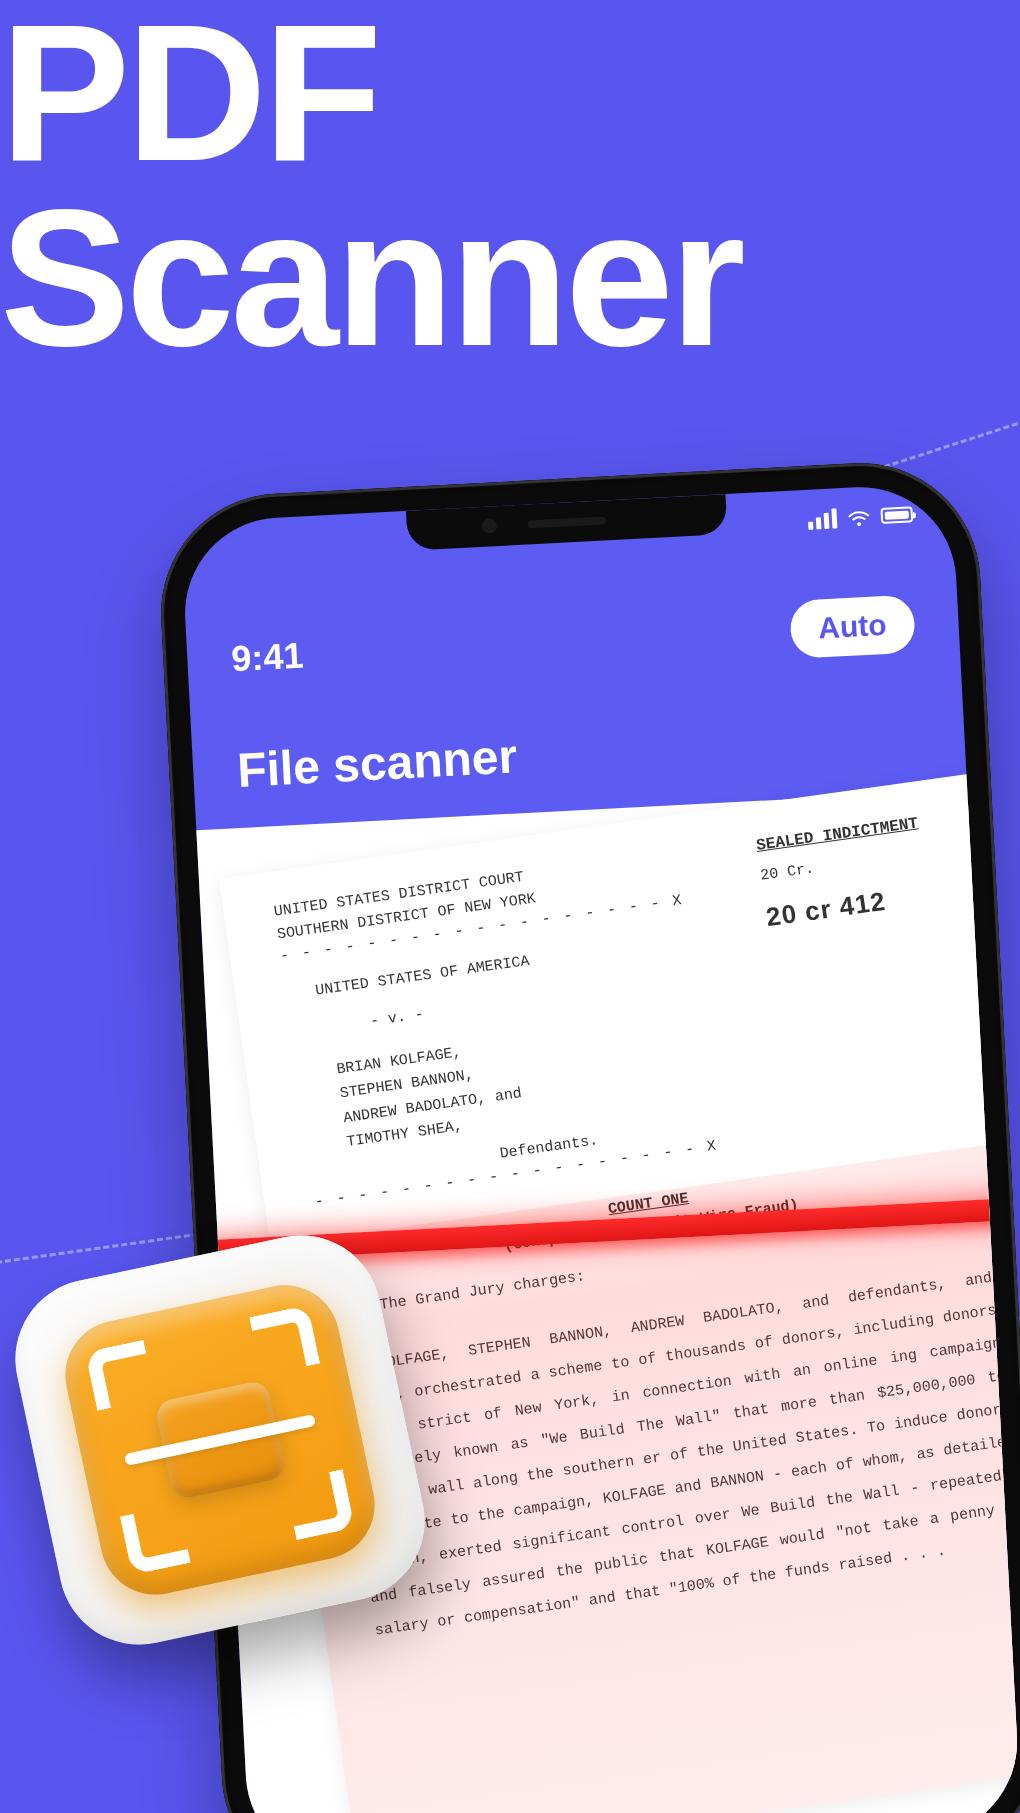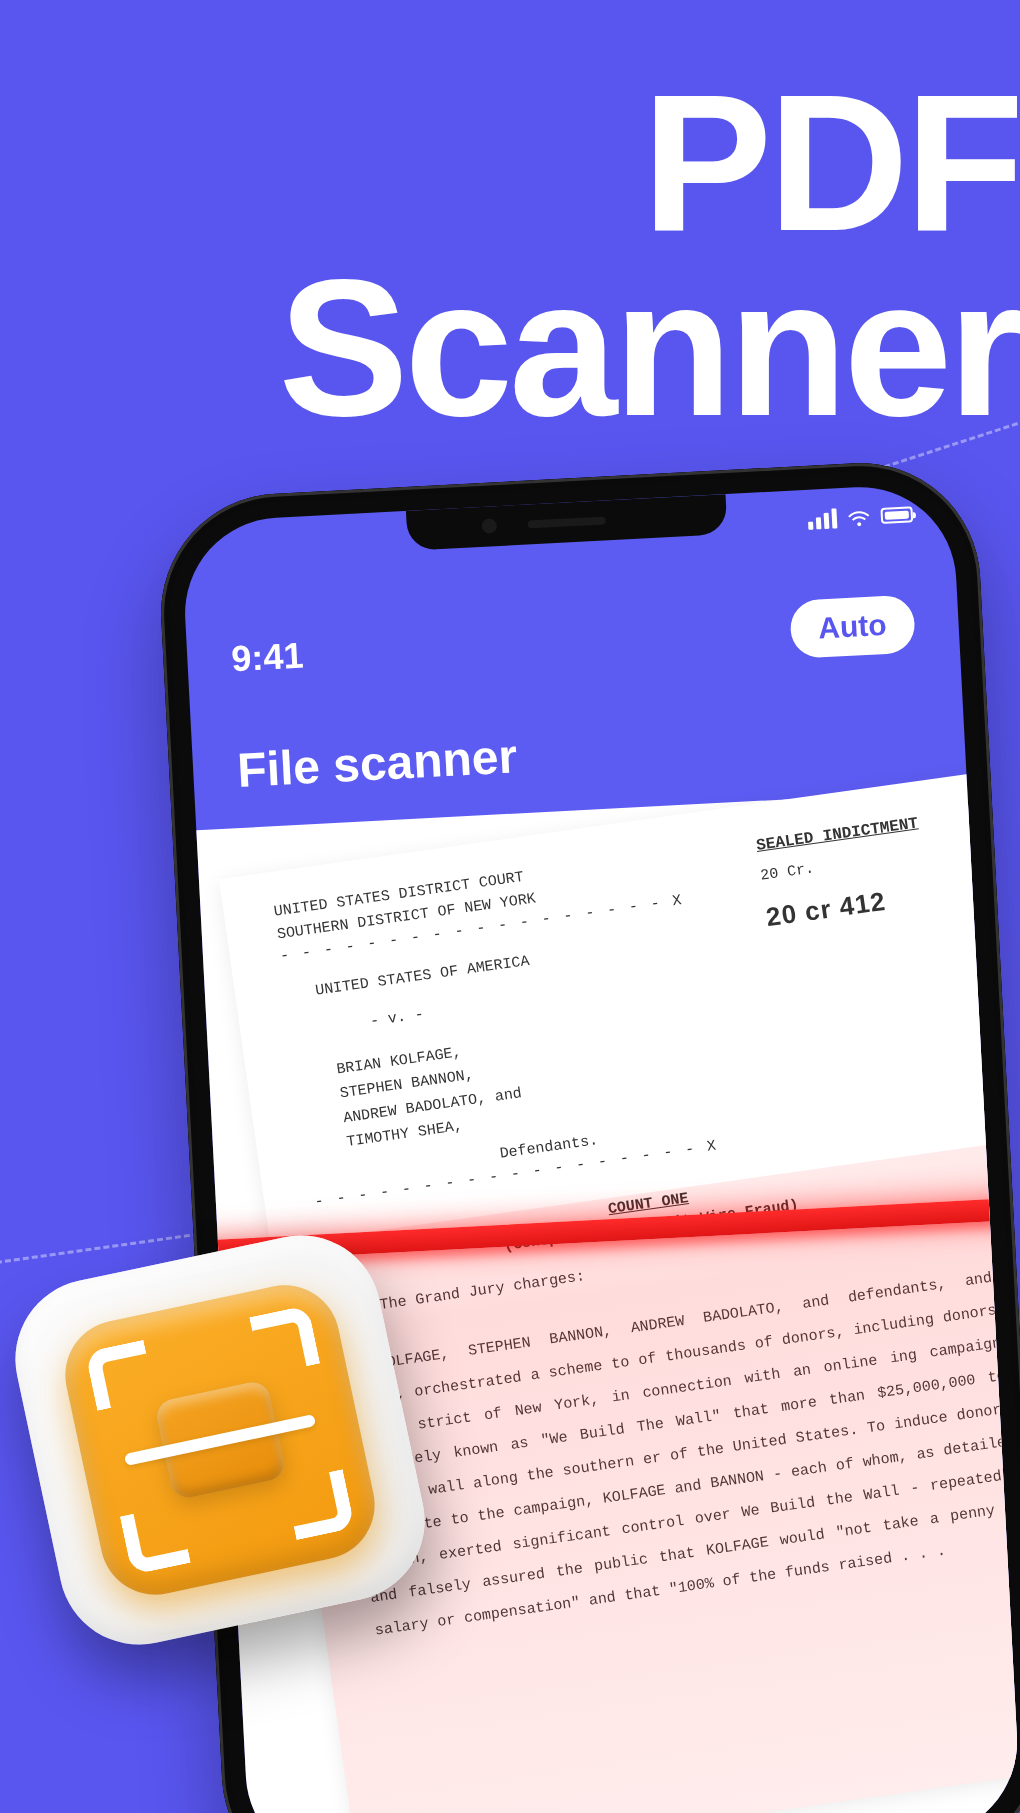--- a/index.html
+++ b/index.html
@@ -10,22 +10,21 @@
   font-family: -apple-system, BlinkMacSystemFont, 'Segoe UI', Helvetica, Arial, sans-serif;
   overflow: hidden;
   position: relative;
 }
 .container {
   width: 100%;
   height: 100%;
   position: relative;
 }
 .title-block {
-  text-align: right;
-  padding-top: 70px;
+  text-align: left;
 }
 .title {
   color: #fff;
   font-size: 195px;
   font-weight: 800;
   line-height: 0.95;
   letter-spacing: -4px;
 }
 .dashed-line-top {
   position: absolute;

